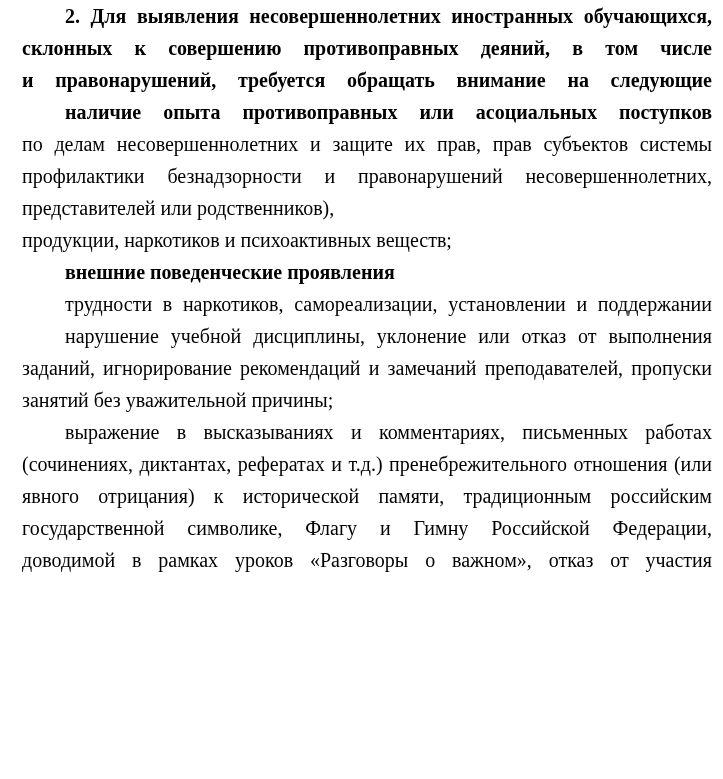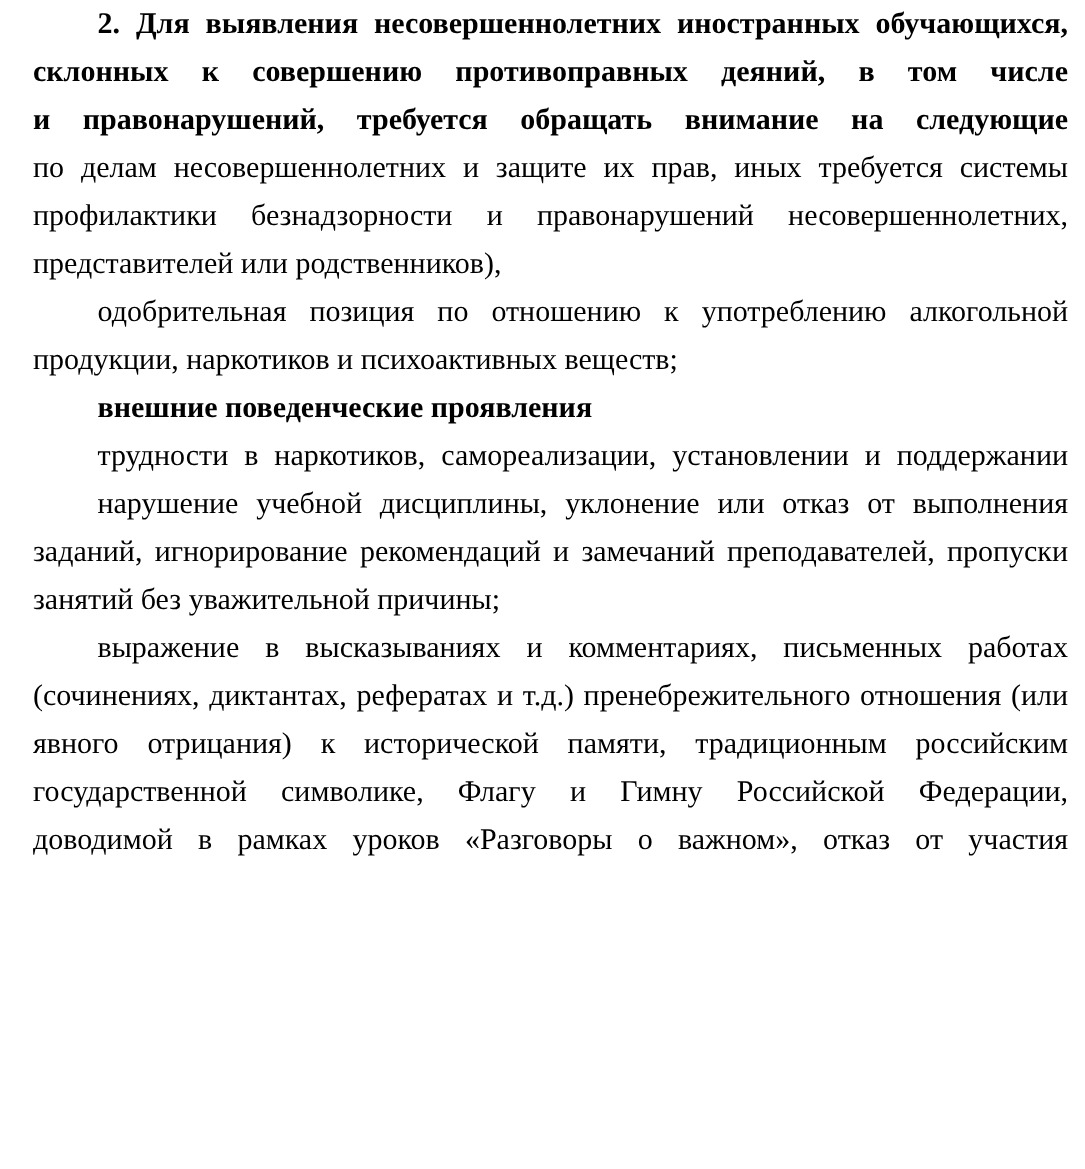--- a/index.html
+++ b/index.html
@@ -37,26 +37,26 @@
 <body style="background: rgb(255, 255, 255);">
 
 <div class="doc" style="color: rgb(0, 0, 0);">
   <div>
       <div class="para">
         <div class="line bold indent">2. Для выявления несовершеннолетних иностранных обучающихся,</div>
         <div class="line bold">склонных к совершению противоправных деяний, в том числе преступлений</div>
         <div class="line bold last">и правонарушений, требуется обращать внимание на следующие индикаторы:</div>
       </div>
       <div class="para">
-        <div class="line">по делам несовершеннолетних и защите их прав, иных требуется системы</div>
+        <div class="line bold indent">наличие опыта противоправных или асоциальных поступков</div>
+        <div class="line">по делам несовершеннолетних и защите их прав, прав субъектов системы</div>
         <div class="line">профилактики безнадзорности и правонарушений несовершеннолетних, законных</div>
         <div class="line last">представителей или родственников),</div>
       </div>
       <div class="para">
-        <div class="line indent">одобрительная позиция по отношению к употреблению алкогольной</div>
         <div class="line last">продукции, наркотиков и психоактивных веществ;</div>
       </div>
       <div class="para">
         <div class="line bold indent last">внешние поведенческие проявления</div>
       </div>
       <div class="para">
         <div class="line indent">трудности в наркотиков, самореализации, установлении и поддержании</div>
       </div>
       <div class="para">
         <div class="line indent">нарушение учебной дисциплины, уклонение или отказ от выполнения учебных</div>

